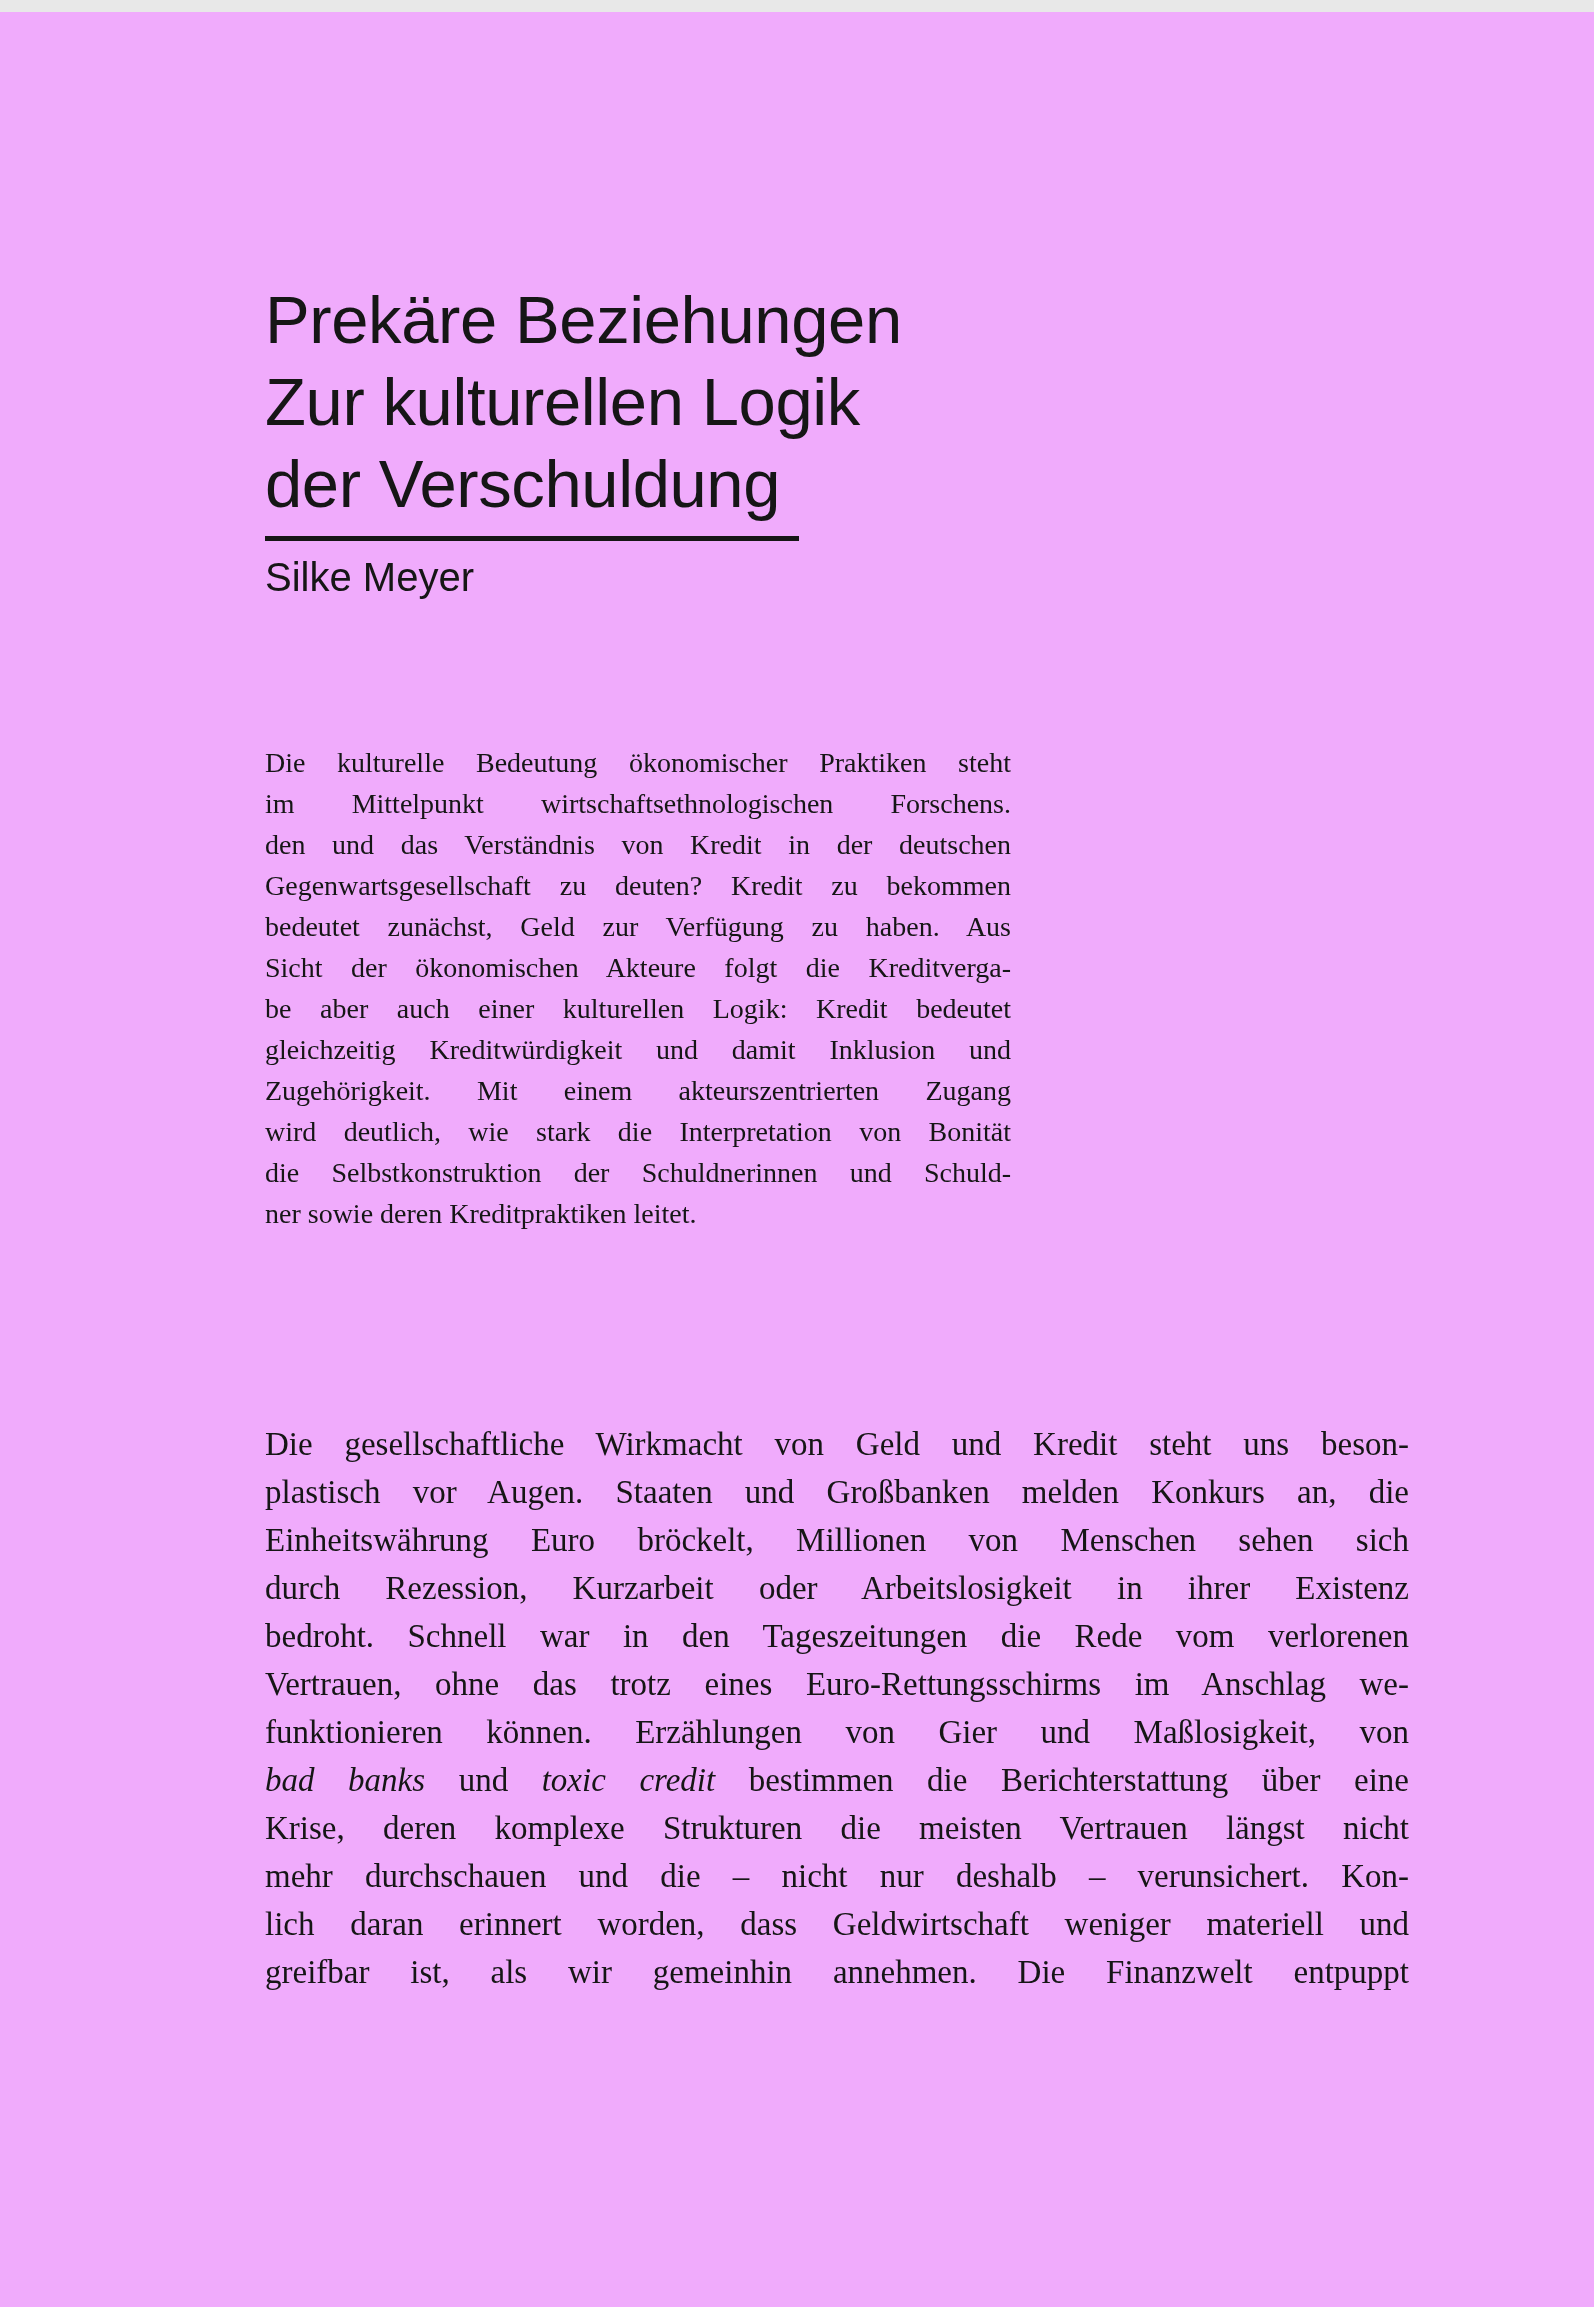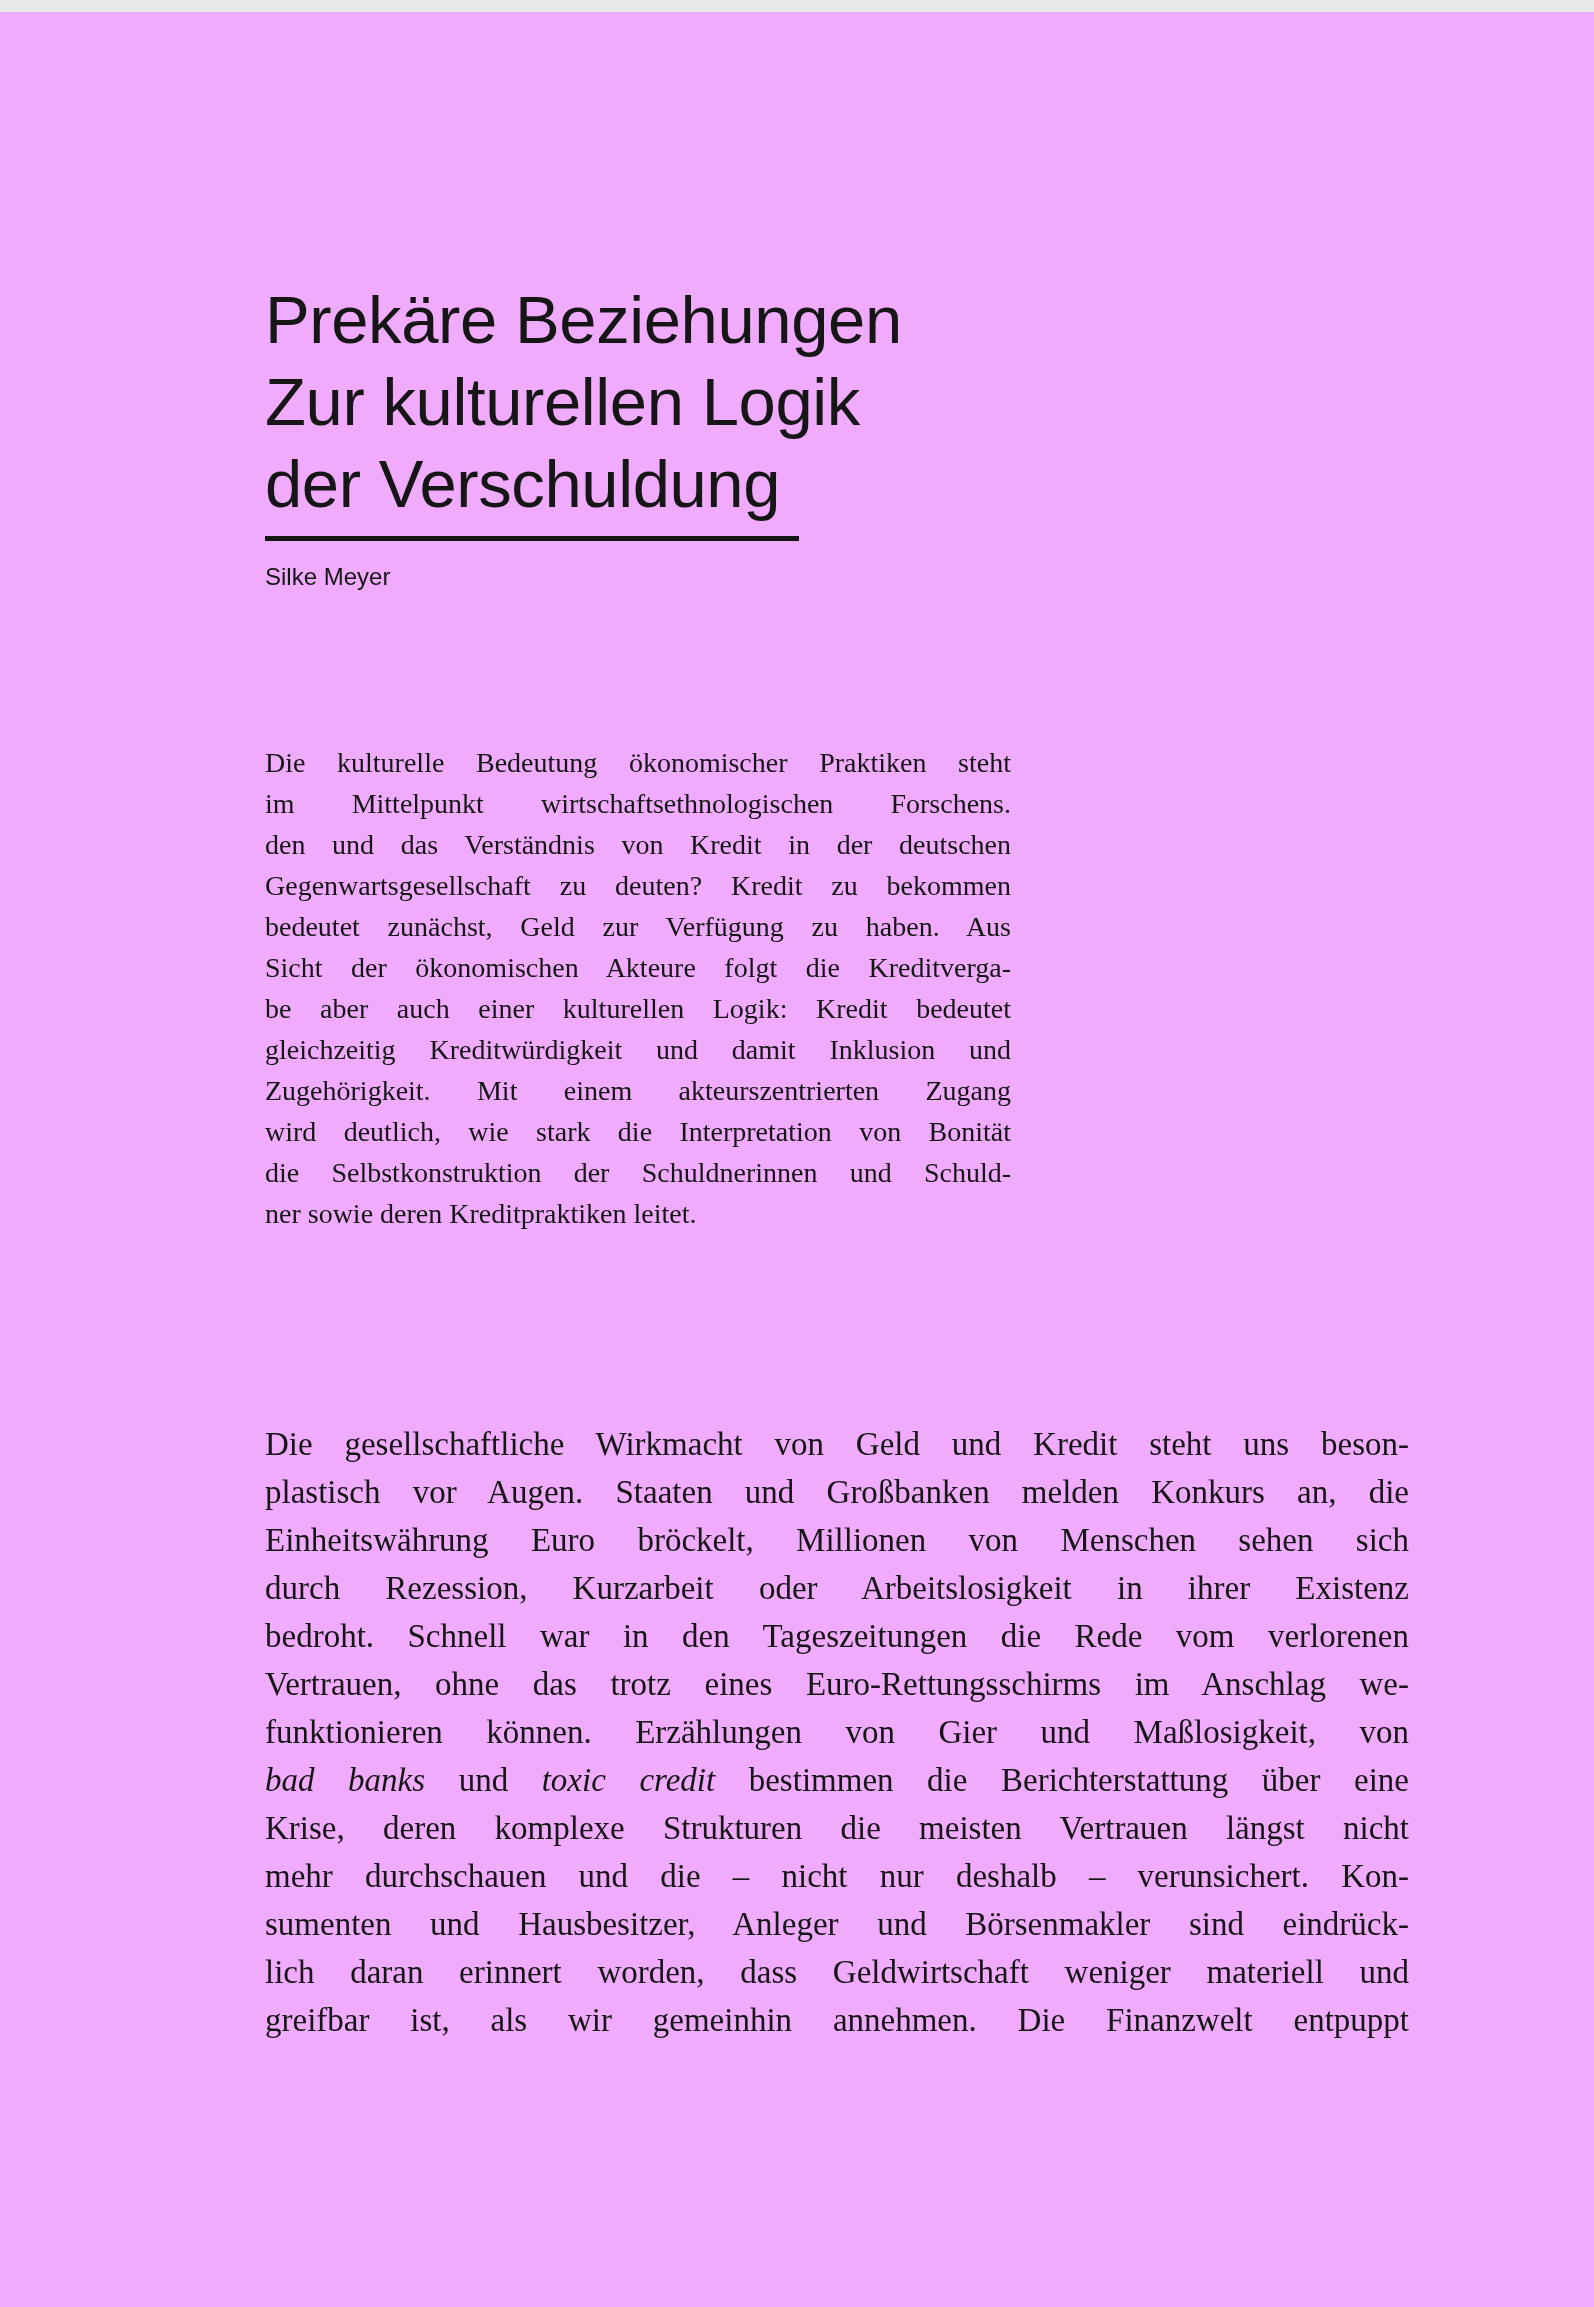--- a/index.html
+++ b/index.html
@@ -35,21 +35,21 @@
     top: 524px;
     width: 534px;
     height: 4.8px;
     background: #161616;
   }
   .author {
     position: absolute;
     left: 265px;
     top: 546px;
     font-family: "Liberation Sans", "DejaVu Sans", sans-serif;
-    font-size: 24px;
+    font-size: 40px;
     line-height: 38px;
     font-weight: 400;
     white-space: nowrap;
   }
   
   .abstract {
     position: absolute;
     left: 265px;
     top: 730px;
     width: 746px;
@@ -114,19 +114,18 @@
       <div class="tline"><span>Die gesellschaftliche Wirkmacht von Geld und Kredit steht uns beson-</span></div>
       <div class="tline"><span>plastisch vor Augen. Staaten und Großbanken melden Konkurs an, die</span></div>
       <div class="tline"><span>Einheitswährung Euro bröckelt, Millionen von Menschen sehen sich</span></div>
       <div class="tline"><span>durch Rezession, Kurzarbeit oder Arbeitslosigkeit in ihrer Existenz</span></div>
       <div class="tline"><span>bedroht. Schnell war in den Tageszeitungen die Rede vom verlorenen</span></div>
       <div class="tline"><span>Vertrauen, ohne das trotz eines Euro-Rettungsschirms im Anschlag we-</span></div>
       <div class="tline"><span>funktionieren können. Erzählungen von Gier und Maßlosigkeit, von</span></div>
       <div class="tline"><em class="italic-term">bad banks</em><span> und </span><em class="italic-term">toxic credit</em><span> bestimmen die Berichterstattung über eine</span></div>
       <div class="tline"><span>Krise, deren komplexe Strukturen die meisten Vertrauen längst nicht</span></div>
       <div class="tline"><span>mehr durchschauen und die – nicht nur deshalb – verunsichert. Kon-</span></div>
-      <div class="tline"><span>sumenten und Hausbesitzer, Anleger und Börsenmakler sind eindrück-</span></div>
       <div class="tline"><span>lich daran erinnert worden, dass Geldwirtschaft weniger materiell und</span></div>
       <div class="tline"><span>greifbar ist, als wir gemeinhin annehmen. Die Finanzwelt entpuppt</span></div>
     </section>
 
 </div>
 
 
 </body></html>

